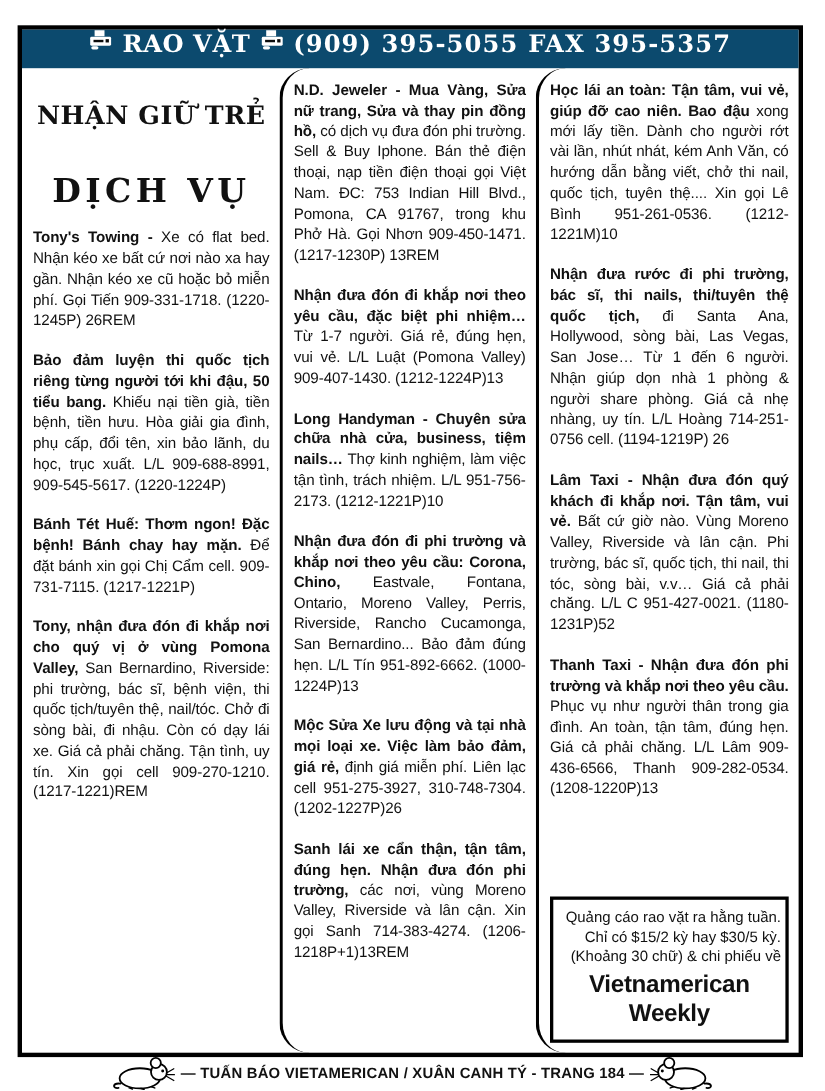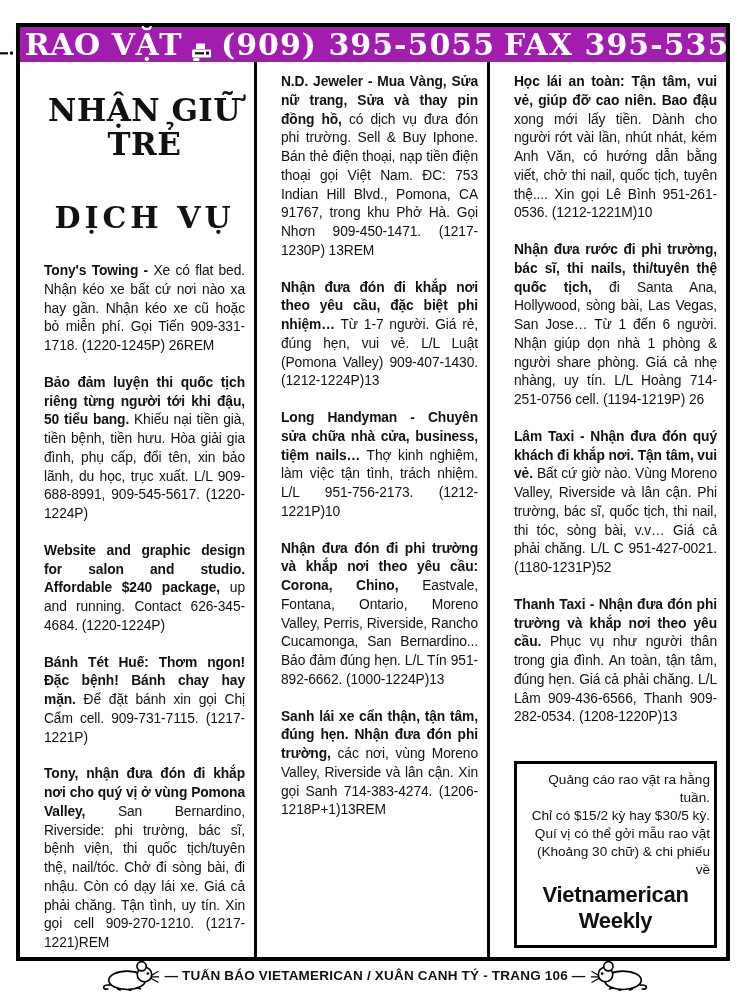--- a/index.html
+++ b/index.html
@@ -7,41 +7,41 @@
     width:750px;height:992px;background:#ffffff;position:relative;
     font-family:"Liberation Sans", sans-serif;color:#111;
     -webkit-font-smoothing:antialiased;
   }
   .frame{
     position:absolute;left:16px;top:23px;width:714px;height:938px;
     border:4px solid #000;box-sizing:border-box;background:#fff;
     display:flex;flex-direction:column;
   }
   .header-bar{
-    flex:0 0 35px;background:#a21caf;color:#fff;
-    display:flex;align-items:flex-end;justify-content:center;gap:9px;
+    flex:0 0 35px;background:#0c4a6e;color:#fff;
+    display:flex;align-items:flex-start;justify-content:center;gap:9px;
     font-family:"DejaVu Serif", serif;font-weight:bold;
-    font-size:30px;letter-spacing:.5px;white-space:nowrap;
+    font-size:22px;letter-spacing:.5px;white-space:nowrap;
   }
   .header-bar .num{letter-spacing:1px;}
   .fax-icon{display:inline-flex;align-items:center;}
   .columns{flex:1;display:flex;min-height:0;}
   .col{
     flex:1;display:flex;flex-direction:column;min-width:0;
-    padding:11px 9px 9px 24px;box-sizing:border-box;overflow:hidden;
+    padding:11px 9px 9px 10px;box-sizing:border-box;overflow:hidden;border-radius:27px;
   }
   .col + .col{border-left:3px solid #000;}
   .col1{flex:0 0 234px;}
   .col2{flex:0 0 233px;}
   .col3{flex:1;}
   .cat{
     font-family:"DejaVu Serif", serif;font-weight:800;text-align:center;
-    font-size:31px;line-height:1.1;margin:20px 0 26px;letter-spacing:.5px;
+    font-size:23px;line-height:1.1;margin:20px 0 26px;letter-spacing:.5px;
   }
-  .cat.second{font-size:30px;letter-spacing:4px;margin:14px 0 28px;}
+  .cat.second{font-size:30px;letter-spacing:4px;margin:14px 0 16px;}
   .ad{
     font-size:13.8px;line-height:1.36;text-align:justify;
     margin:0 0 18px;letter-spacing:-.1px;
   }
   .ad b{font-weight:700;}
   
   .info-box{
     margin-top:auto;border:3px solid #000;padding:7px 4px 9px;
     text-align:center;box-sizing:border-box;
   }
@@ -90,44 +90,43 @@
   </div>
 
   <div class="columns">
 
     <div class="col col1">
       <h2 class="cat">NHẬN GIỮ TRẺ</h2>
 
       <h2 class="cat second">DỊCH VỤ</h2>
       <p class="ad"><b>Tony's Towing -</b> <span>Xe có flat bed. Nhận kéo xe bất cứ nơi nào xa hay gần. Nhận kéo xe cũ hoặc bỏ miễn phí. Gọi Tiến 909-331-1718. (1220-1245P) 26REM</span></p>
       <p class="ad"><b>Bảo đảm luyện thi quốc tịch riêng từng người tới khi đậu, 50 tiểu bang.</b> <span>Khiếu nại tiền già, tiền bệnh, tiền hưu. Hòa giải gia đình, phụ cấp, đổi tên, xin bảo lãnh, du học, trục xuất. L/L 909-688-8991, 909-545-5617. (1220-1224P)</span></p>
-      <p class="ad"><b>Website and graphic design for salon and studio. Affordable $240 package,</b> <span>up and running. Contact 626-345-4684. (1220-1224P)</span></p>
       <p class="ad"><b>Bánh Tét Huế: Thơm ngon! Đặc bệnh! Bánh chay hay mặn.</b> <span>Để đặt bánh xin gọi Chị Cẩm cell. 909-731-7115. (1217-1221P)</span></p>
       <p class="ad"><b>Tony, nhận đưa đón đi khắp nơi cho quý vị ở vùng Pomona Valley,</b> <span>San Bernardino, Riverside: phi trường, bác sĩ, bệnh viện, thi quốc tịch/tuyên thệ, nail/tóc. Chở đi sòng bài, đi nhậu. Còn có dạy lái xe. Giá cả phải chăng. Tận tình, uy tín. Xin gọi cell 909-270-1210. (1217-1221)REM</span></p>
 
     </div>
 
     <div class="col col2">
       <p class="ad"><b>N.D. Jeweler - Mua Vàng, Sửa nữ trang, Sửa và thay pin đồng hồ,</b> <span>có dịch vụ đưa đón phi trường. Sell &amp; Buy Iphone. Bán thẻ điện thoại, nạp tiền điện thoại gọi Việt Nam. ĐC: 753 Indian Hill Blvd., Pomona, CA 91767, trong khu Phở Hà. Gọi Nhơn 909-450-1471. (1217-1230P) 13REM</span></p>
       <p class="ad"><b>Nhận đưa đón đi khắp nơi theo yêu cầu, đặc biệt phi nhiệm…</b> <span>Từ 1-7 người. Giá rẻ, đúng hẹn, vui vẻ. L/L Luật (Pomona Valley) 909-407-1430. (1212-1224P)13</span></p>
       <p class="ad"><b>Long Handyman - Chuyên sửa chữa nhà cửa, business, tiệm nails…</b> <span>Thợ kinh nghiệm, làm việc tận tình, trách nhiệm. L/L 951-756-2173. (1212-1221P)10</span></p>
       <p class="ad"><b>Nhận đưa đón đi phi trường và khắp nơi theo yêu cầu: Corona, Chino,</b> <span>Eastvale, Fontana, Ontario, Moreno Valley, Perris, Riverside, Rancho Cucamonga, San Bernardino... Bảo đảm đúng hẹn. L/L Tín 951-892-6662. (1000-1224P)13</span></p>
+      <p class="ad"><b>Mộc Sửa Xe lưu động và tại nhà mọi loại xe. Việc làm bảo đảm, giá rẻ,</b> <span>định giá miễn phí. Liên lạc cell 951-275-3927, 310-748-7304. (1202-1227P)26</span></p>
       <p class="ad"><b>Sanh lái xe cẩn thận, tận tâm, đúng hẹn. Nhận đưa đón phi trường,</b> <span>các nơi, vùng Moreno Valley, Riverside và lân cận. Xin gọi Sanh 714-383-4274. (1206-1218P+1)13REM</span></p>
     </div>
 
     <div class="col col3">
       <p class="ad"><b>Học lái an toàn: Tận tâm, vui vẻ, giúp đỡ cao niên. Bao đậu</b> <span>xong mới lấy tiền. Dành cho người rớt vài lần, nhút nhát, kém Anh Văn, có hướng dẫn bằng viết,  chở thi nail, quốc tịch, tuyên thệ.... Xin gọi Lê Bình 951-261-0536. (1212-1221M)10</span></p>
       <p class="ad"><b>Nhận đưa rước đi phi trường, bác sĩ, thi nails, thi/tuyên thệ quốc tịch,</b> <span>đi Santa Ana, Hollywood, sòng bài, Las Vegas, San Jose… Từ 1 đến 6 người. Nhận giúp dọn nhà 1 phòng &amp; người share phòng. Giá cả nhẹ nhàng, uy tín. L/L Hoàng 714-251-0756 cell. (1194-1219P) 26</span></p>
       <p class="ad"><b>Lâm Taxi - Nhận đưa đón quý khách đi khắp nơi. Tận tâm, vui vẻ.</b> <span>Bất cứ giờ nào. Vùng Moreno Valley, Riverside và lân cận. Phi trường, bác sĩ, quốc tịch, thi nail, thi tóc, sòng bài, v.v… Giá cả phải chăng. L/L C 951-427-0021. (1180-1231P)52</span></p>
       <p class="ad"><b>Thanh Taxi - Nhận đưa đón phi trường và khắp nơi theo yêu cầu.</b> <span>Phục vụ như người thân trong gia đình. An toàn, tận tâm, đúng hẹn. Giá cả phải chăng. L/L Lâm 909-436-6566, Thanh 909-282-0534. (1208-1220P)13</span></p>
 
       <div class="info-box">
         <div class="info-line">Quảng cáo rao vặt ra hằng tuần.</div>
         <div class="info-line">Chỉ có $15/2 kỳ hay $30/5 kỳ.</div>
-        <div class="info-line">Quí vị có thể gởi mẫu rao vặt</div>
         <div class="info-line">(Khoảng 30 chữ) &amp; chi phiếu về</div>
         <div class="info-name">Vietnamerican Weekly</div>
 
       </div>
     </div>
 
   </div>
 </div>
 
 <div class="footer">
@@ -137,21 +136,21 @@
         <path d="M9 27 C 1 26, 1 32, 7 31" fill="none"></path>
         <ellipse cx="27" cy="22" rx="19" ry="9.5"></ellipse>
         <circle cx="45" cy="16" r="7.5"></circle>
         <circle cx="42" cy="7.5" r="4.8"></circle>
         <path d="M52 17 L59 13 M52.5 18.5 L60 18.5 M52 20 L59 24" fill="none" stroke-width="1.2"></path>
         <path d="M17 31 l3 1 M28 31.5 l3 1 M38 30 l3 1" fill="none" stroke-width="1.4"></path>
       </g>
       <circle cx="48.5" cy="15" r="1.4" fill="#000"></circle>
     </svg>
   </span>
-  <span class="footer-text">— TUẤN BÁO VIETAMERICAN / XUÂN CANH TÝ - TRANG 106 —</span>
+  <span class="footer-text">— TUẤN BÁO VIETAMERICAN / XUÂN CANH TÝ - TRANG 184 —</span>
   <span class="rat flip">
     <svg width="58" height="32" viewBox="0 0 60 33">
       <g fill="#fff" stroke="#000" stroke-width="1.7" stroke-linecap="round">
         <path d="M9 27 C 1 26, 1 32, 7 31" fill="none"></path>
         <ellipse cx="27" cy="22" rx="19" ry="9.5"></ellipse>
         <circle cx="45" cy="16" r="7.5"></circle>
         <circle cx="42" cy="7.5" r="4.8"></circle>
         <path d="M52 17 L59 13 M52.5 18.5 L60 18.5 M52 20 L59 24" fill="none" stroke-width="1.2"></path>
         <path d="M17 31 l3 1 M28 31.5 l3 1 M38 30 l3 1" fill="none" stroke-width="1.4"></path>
       </g>

